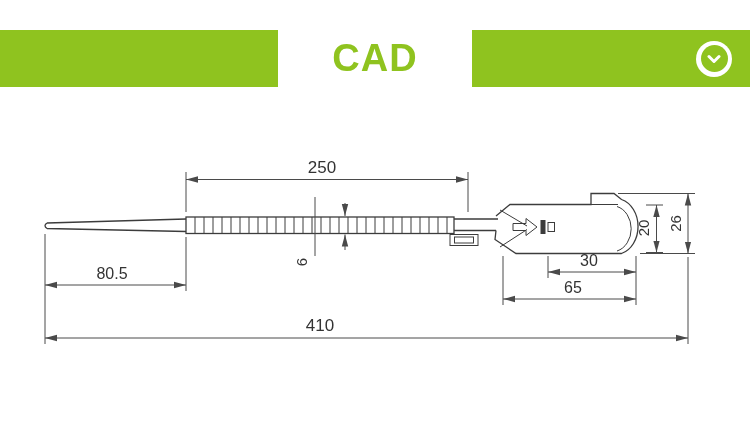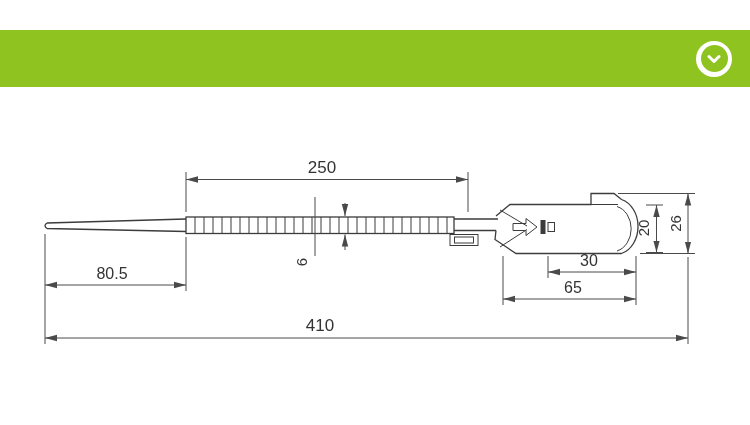--- a/index.html
+++ b/index.html
@@ -38,20 +38,23 @@
   .dim-text { font-size:16px; }
   .dim-text-lg { font-size:17px; }
   .dim-text-sm { font-size:15px; }
 </style>
 </head>
 <body>
 
 <div class="page">
 
   <div class="banner">
+    <div class="title-box">
+      <span class="title-text">CAD</span>
+    </div>
     <button class="scroll-btn">
       <span class="disc">
         <svg width="14" height="10" viewBox="0 0 14 10">
           <polyline points="2,2.5 7,7.5 12,2.5" fill="none" stroke="#fff" stroke-width="3" stroke-linecap="round" stroke-linejoin="round"></polyline>
         </svg>
       </span>
     </button>
   </div>
 
   <div class="drawing-area">

